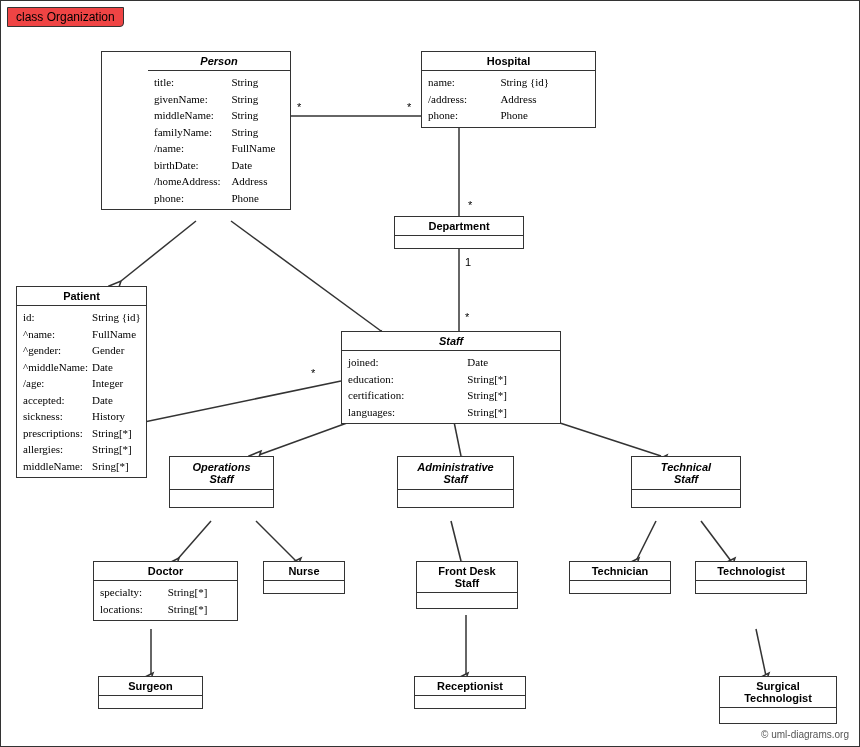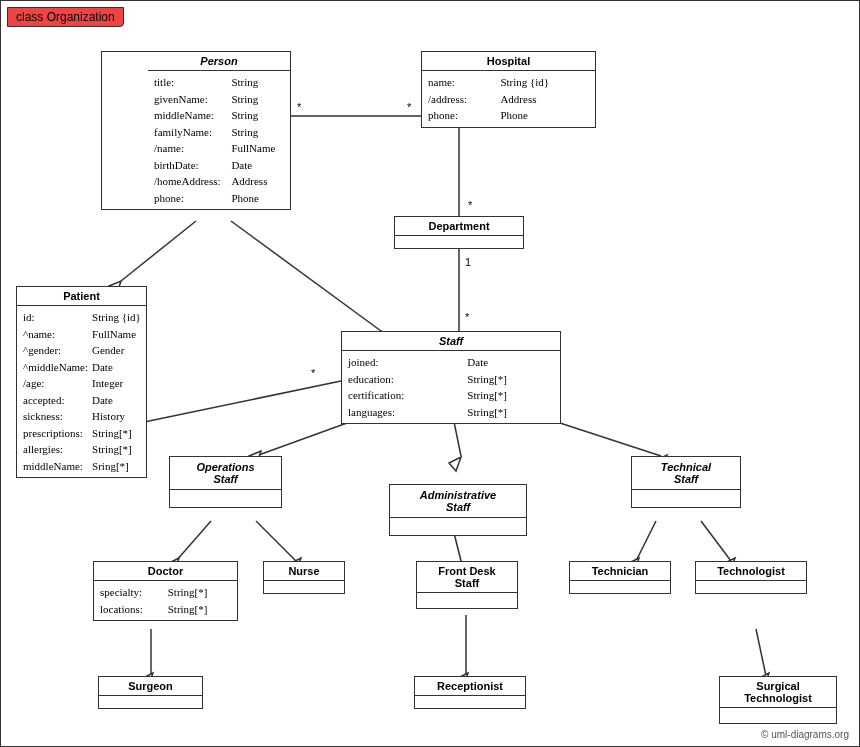--- a/index.html
+++ b/index.html
@@ -283,26 +283,26 @@
             </tr>
         <tr>
               <td>languages:</td>
               <td>String[*]</td>
             </tr>
       </tbody>
         </table>
     </div>
   </div>
 
-  <div class="class-box" style="left:168px; top:455px; width:113px; min-height:52px;">
+  <div class="class-box" style="left:168px; top:455px; width:105px; min-height:52px;">
     <div class="class-header italic" style="padding:4px 6px;">Operations<br>Staff</div>
     <div class="class-body" style="min-height:8px;"></div>
   </div>
 
-  <div class="class-box" style="left:388px; top:455px; width:138px; min-height:52px;margin-top:28px;">
+  <div class="class-box" style="left:396px; top:455px; width:117px; min-height:52px;">
     <div class="class-header italic" style="padding:4px 6px;">Administrative<br>Staff</div>
     <div class="class-body" style="min-height:8px;"></div>
   </div>
 
   <div class="class-box" style="left:630px; top:455px; width:110px; min-height:52px;">
     <div class="class-header italic" style="padding:4px 6px;font-style:italic;">Technical<br>Staff</div>
     <div class="class-body" style="min-height:8px;"></div>
   </div>
 
   <div class="class-box" style="left:92px; top:560px; width:145px;">

